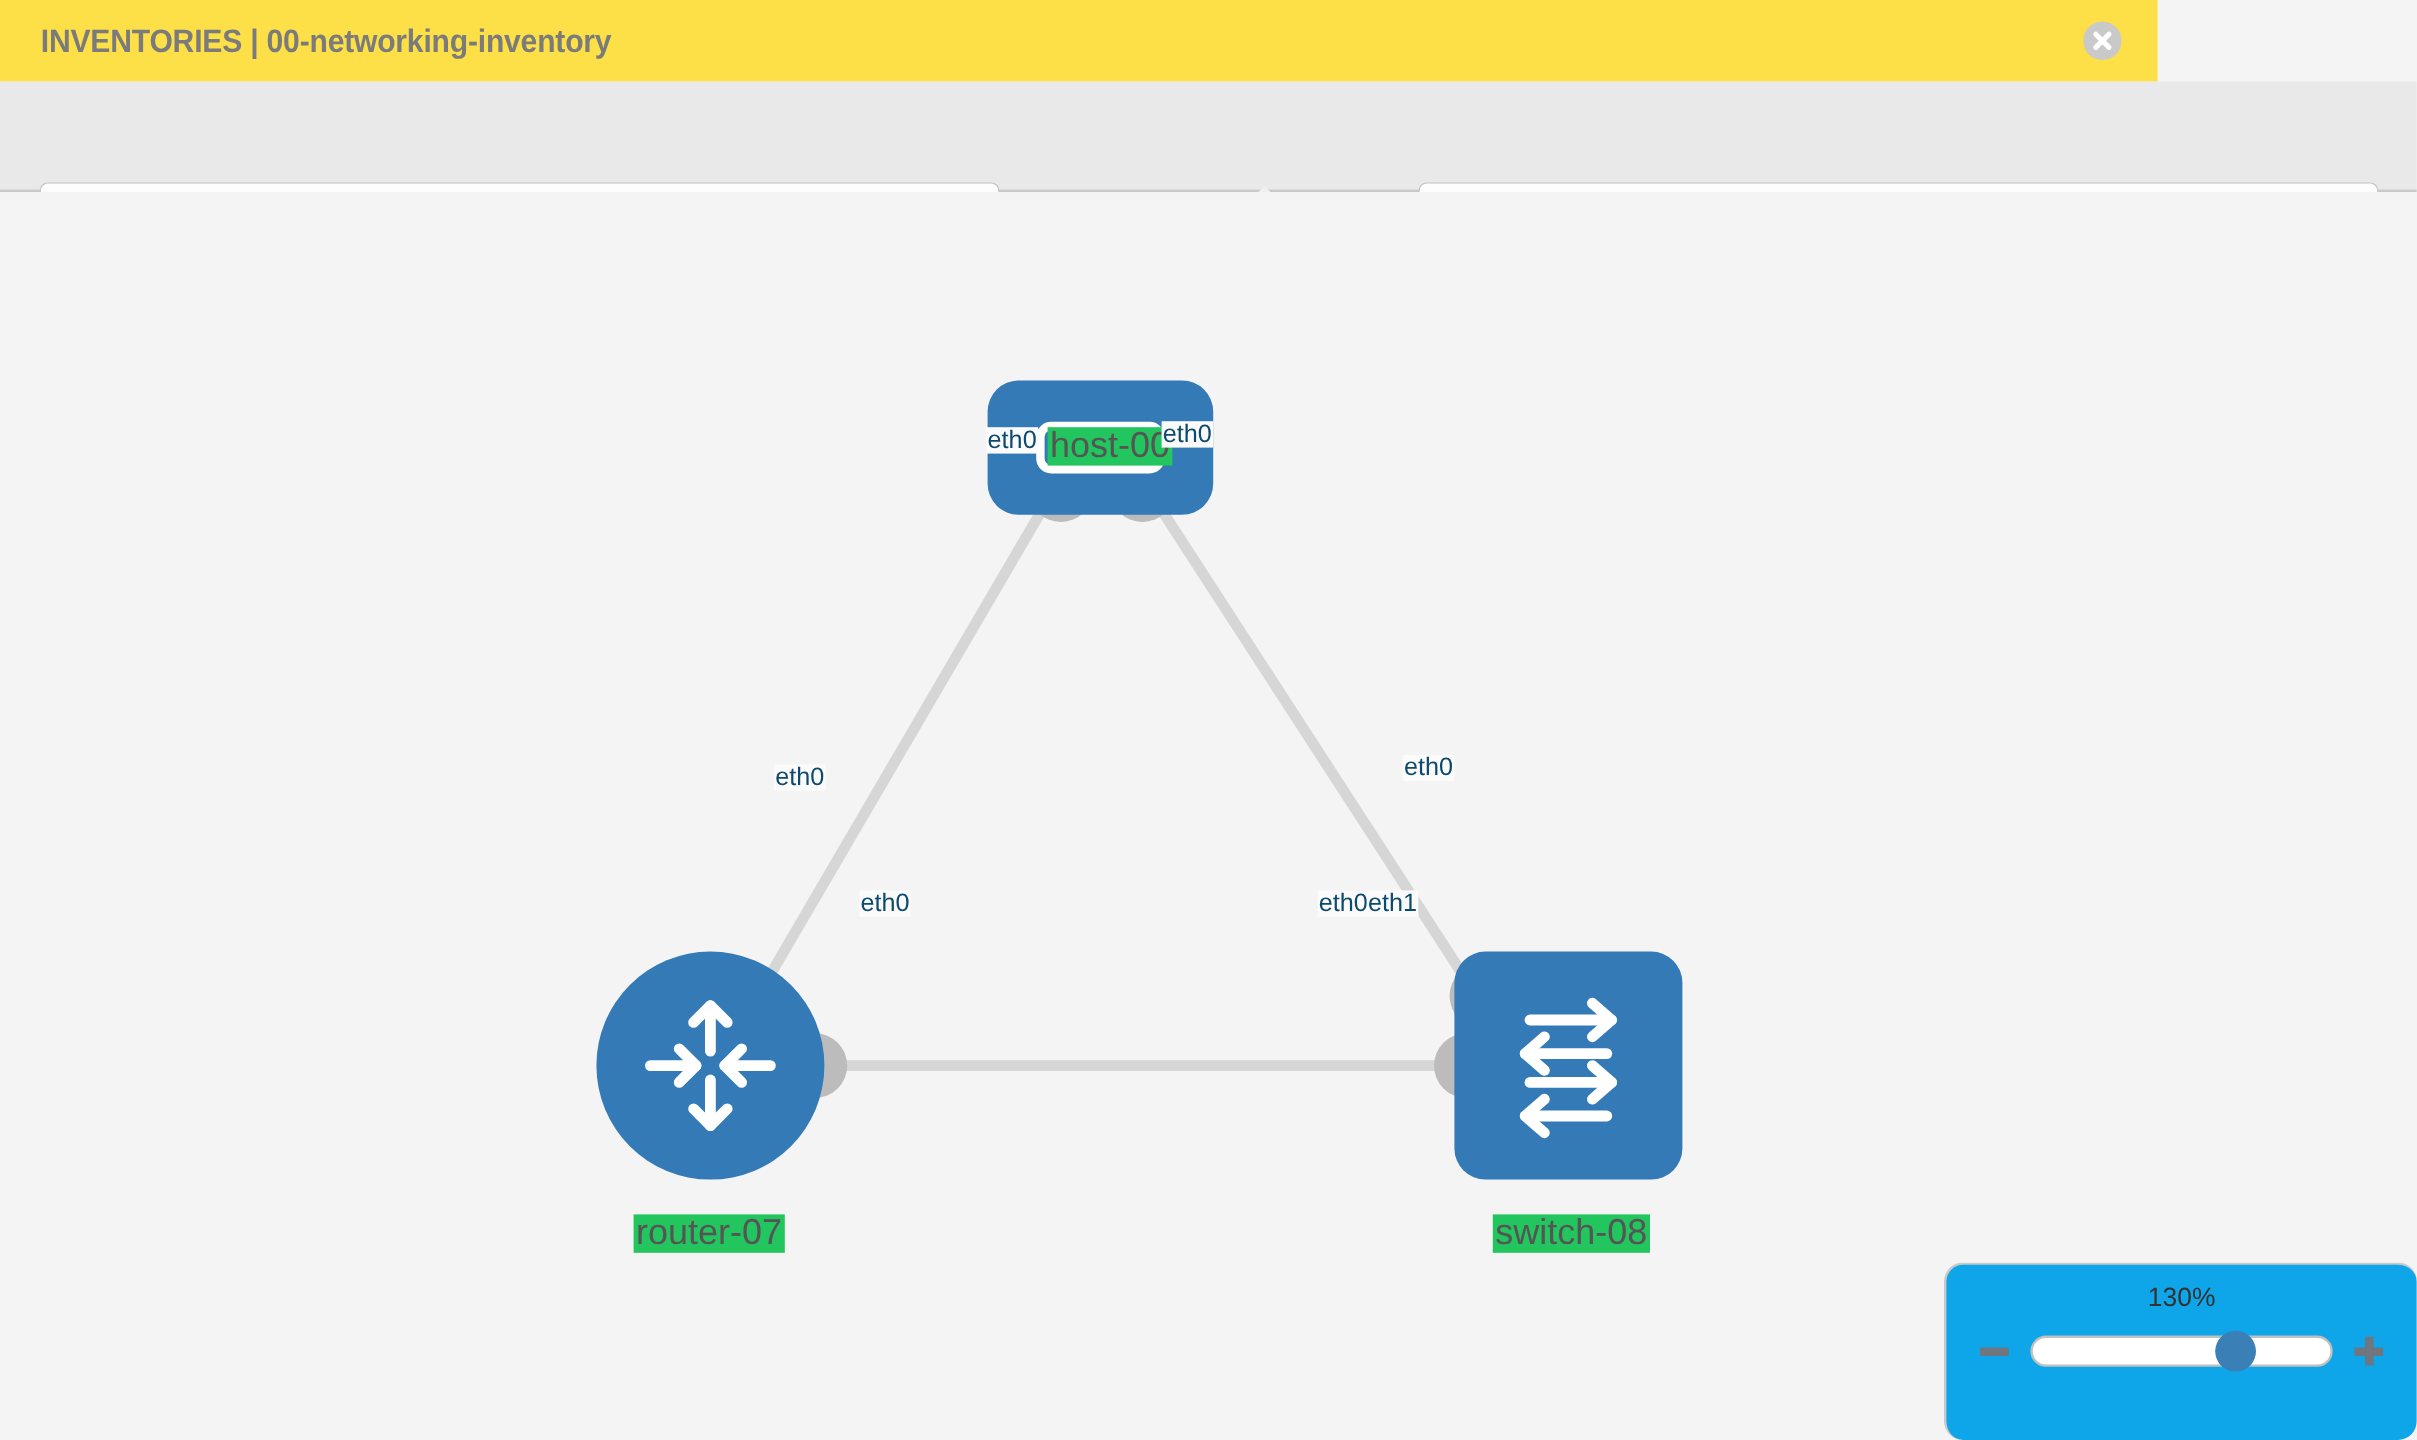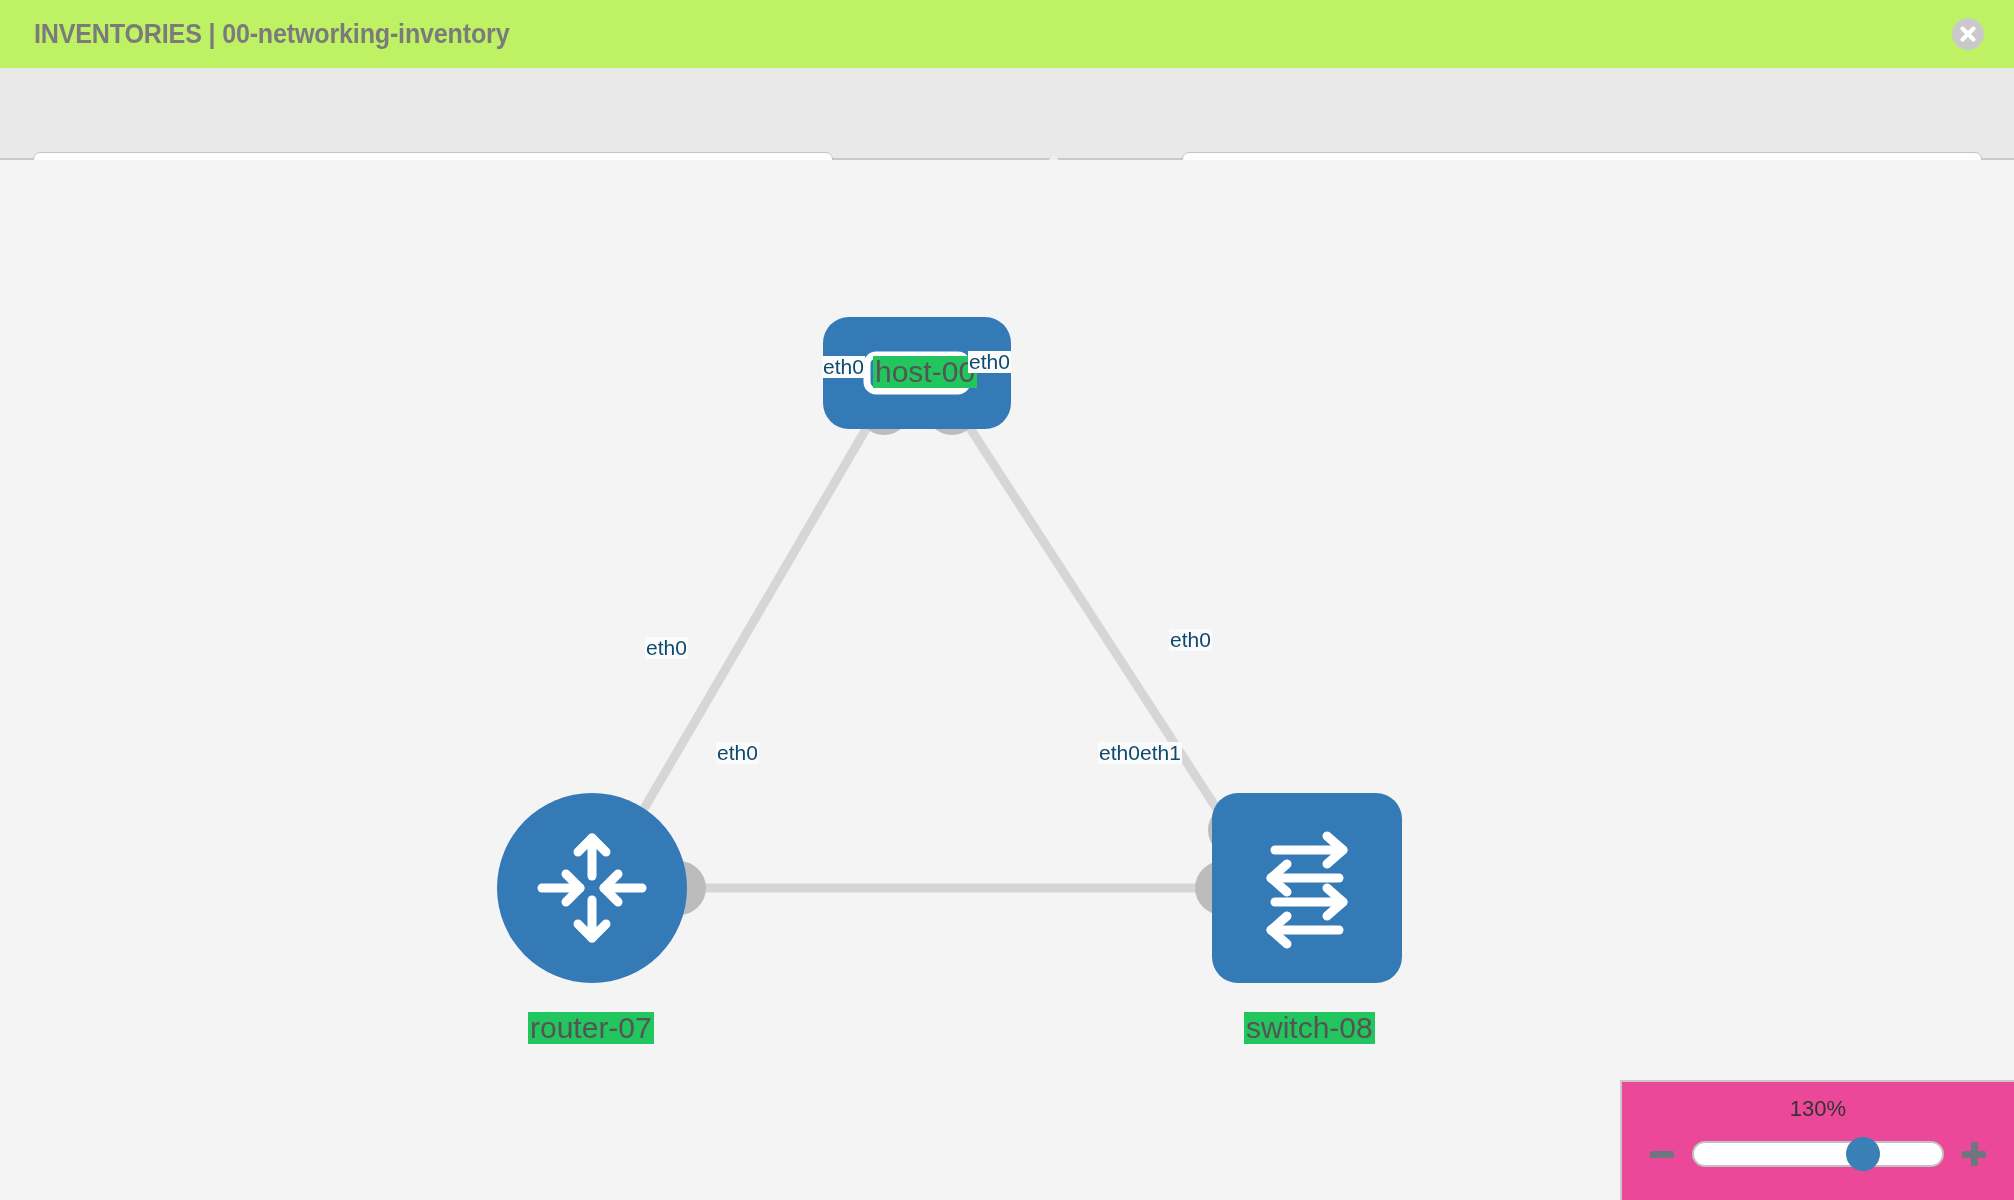--- a/index.html
+++ b/index.html
@@ -6,22 +6,22 @@
   html, body {
     width: 2014px; height: 1200px;
     font-family: "Liberation Sans", sans-serif;
     background: #f4f4f4;
     overflow: hidden;
   }
   #app { position: relative; width: 2014px; height: 1200px; background: #f4f4f4; }
 
   
   .header {
-    position: absolute; left: 0; top: 0; width: 2014px; height: 68px;
-    background: #bef264;
+    position: absolute; left: 0; top: 0; width: 1798px; height: 68px;
+    background: #fde047;
     display: flex; align-items: center;
   }
   .header-title {
     margin-left: 34px;
     font-size: 27px;
     font-weight: bold;
     color: #7b7b7b;
     letter-spacing: -0.2px;
     white-space: nowrap;
     font-family: "Liberation Sans Narrow", "Liberation Sans", sans-serif;
@@ -116,24 +116,25 @@
   }
   .node-switch {
     left: 1212px; top: 633px; width: 190px; height: 190px;
     background: #337ab7; border-radius: 26px;
     display: flex; align-items: center; justify-content: center;
   }
 
   
   .zoom-panel {
     position: absolute; right: 0; bottom: 0;
-    width: 394px; height: 120px;
-    background: #ec4899;
+    width: 394px; height: 148px;
+    background: #0ea5e9;
     border-left: 2px solid #c9c9c9;
     border-top: 2px solid #c9c9c9;
+    border-radius: 16px;
   }
   .zoom-value {
     position: absolute; left: 0; right: 0; top: 14px;
     text-align: center; font-size: 22px; color: #333333;
   }
   .zoom-row {
     position: absolute; left: 0; right: 0; top: 52px; height: 40px;
     display: flex; align-items: center; justify-content: center; gap: 16px;
   }
   .zoom-btn {

